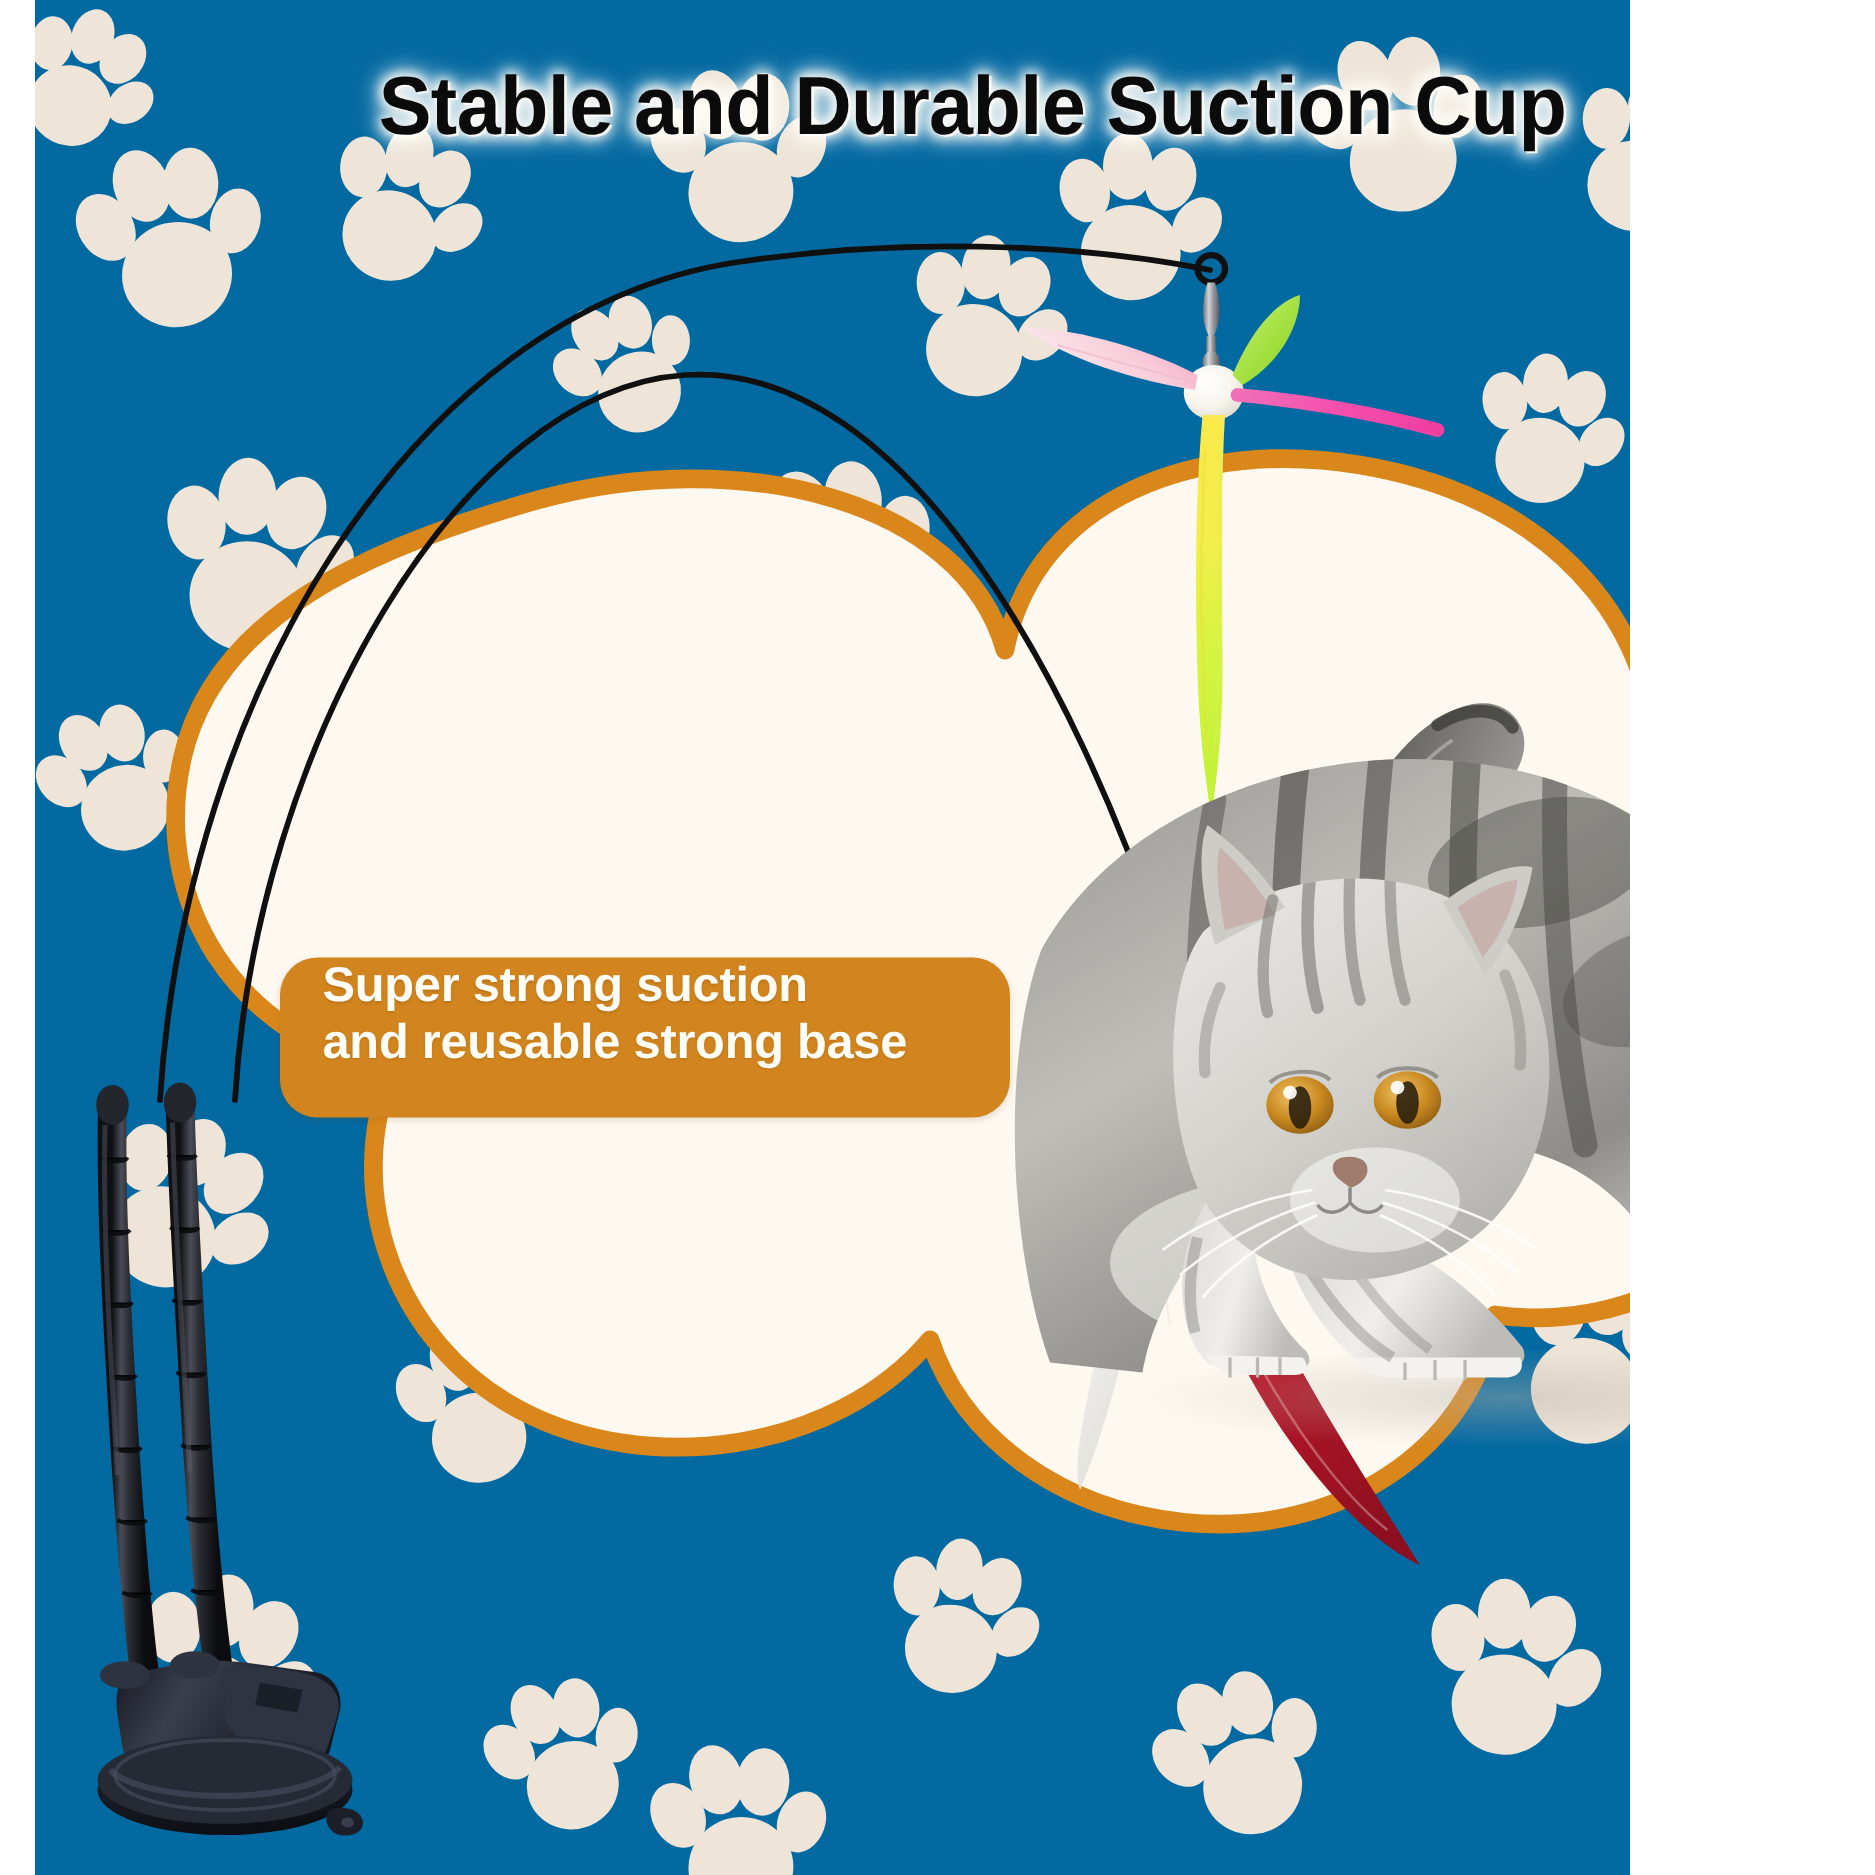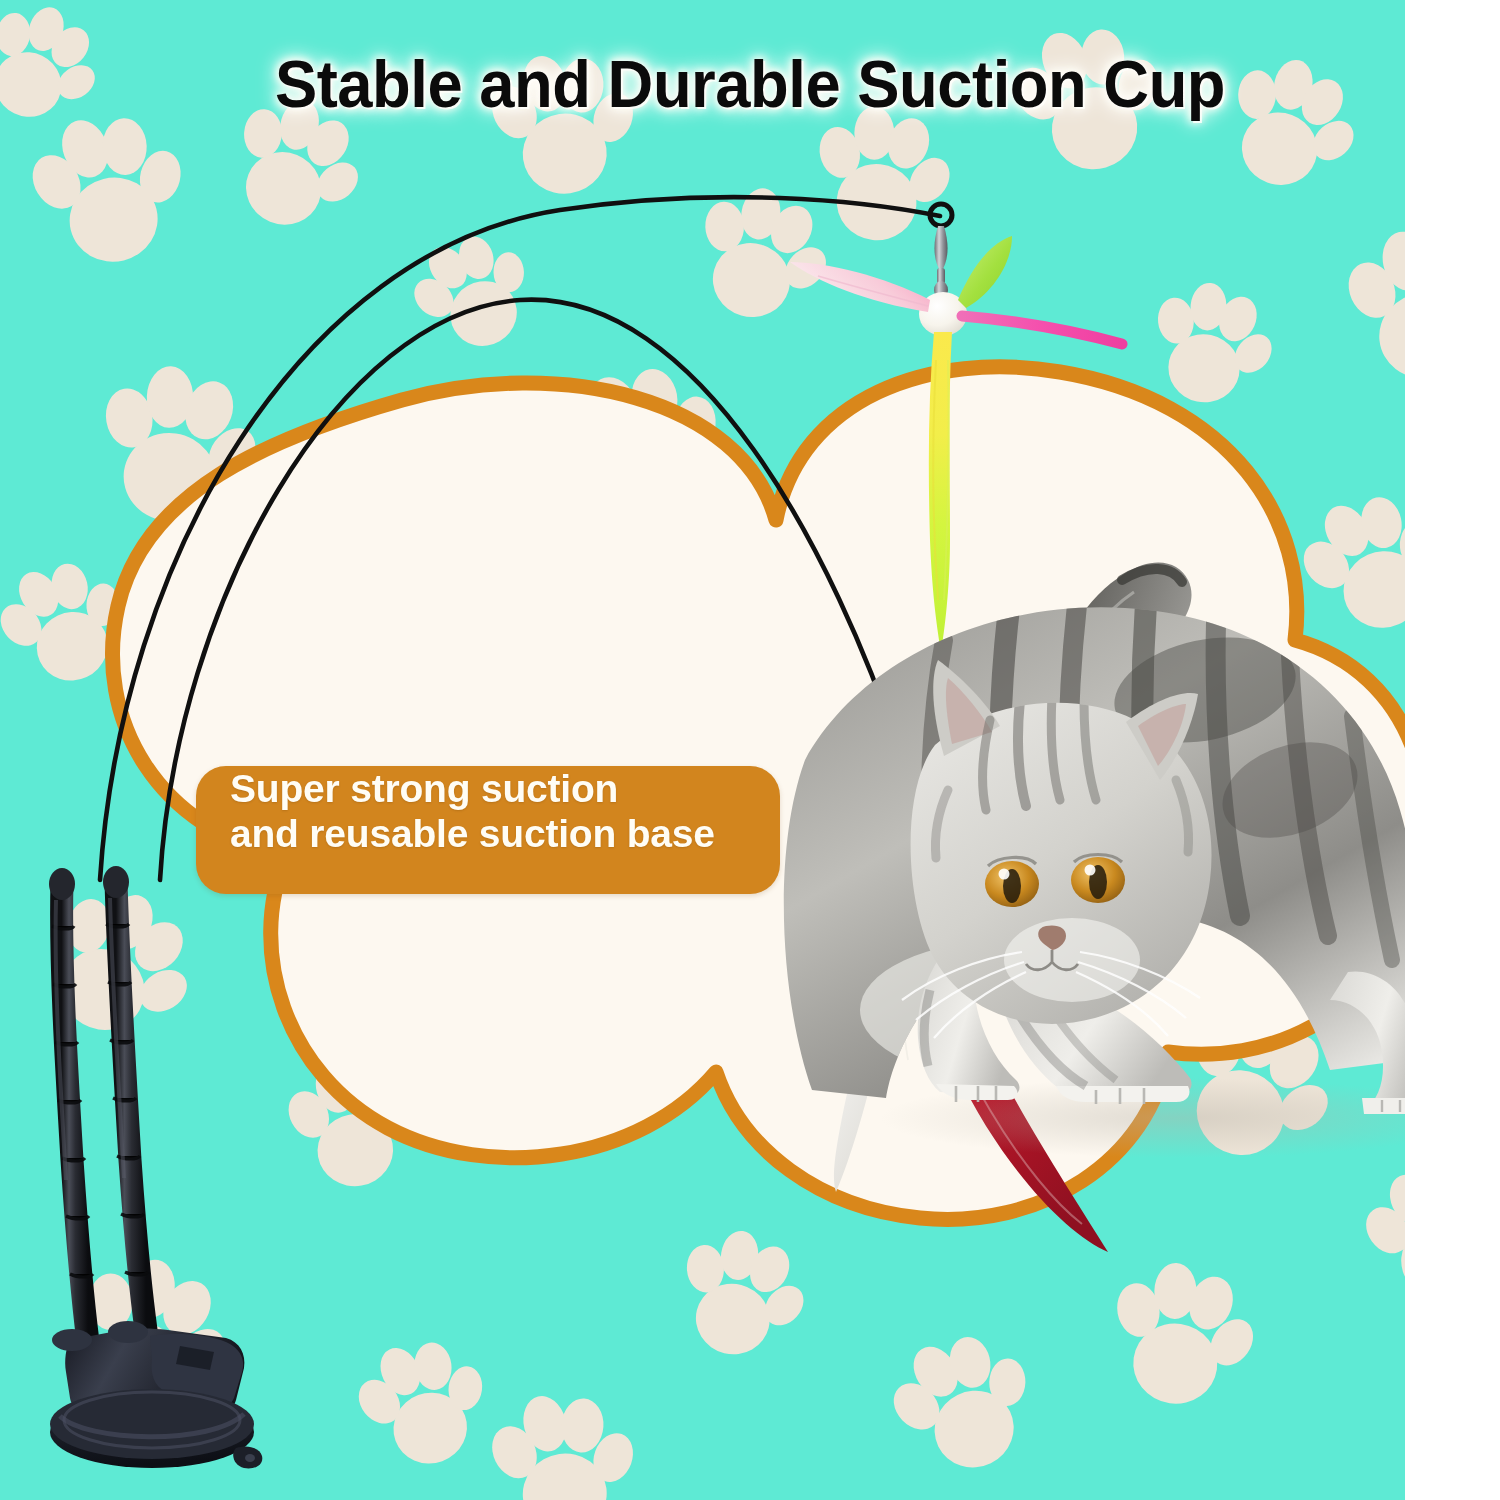--- a/index.html
+++ b/index.html
@@ -4,23 +4,24 @@
 <title>Stable and Durable Suction Cup</title>
 <style>
   * { margin:0; padding:0; box-sizing:border-box; }
   html, body {
     width:1500px; height:1500px;
     font-family:"Liberation Sans", sans-serif;
     overflow:hidden;
   }
   #poster {
     position:relative;
-    width:1405px; height:1500px;
-    background:#5eead4;
+    width:1276px; height:1500px;
+    background:#0369a1;
     overflow:hidden;
+    margin-left:28px;
   }
   #paw-layer, #art-layer {
     position:absolute; inset:0;
     width:1500px; height:1500px;
   }
   #paw-layer { z-index:1; }
   #art-layer { z-index:3; }
 
   #headline {
     position:absolute;
@@ -465,16 +466,16 @@
       <path d="M236,1448 C248,1444 260,1448 262,1456 C264,1464 256,1470 244,1468
                C234,1466 230,1454 236,1448 Z" fill="#1C1F28"></path>
       <ellipse cx="250" cy="1458" rx="5" ry="4" fill="#3A3F4D"></ellipse>
     </g>
   </svg>
 
   <div id="headline">Stable and Durable Suction Cup</div>
 
   <div id="callout">
     <div class="line">Super strong suction</div>
-    <div class="line">and reusable suction base</div>
+    <div class="line">and reusable strong base</div>
   </div>
 
 </div>
 
 </body></html>

